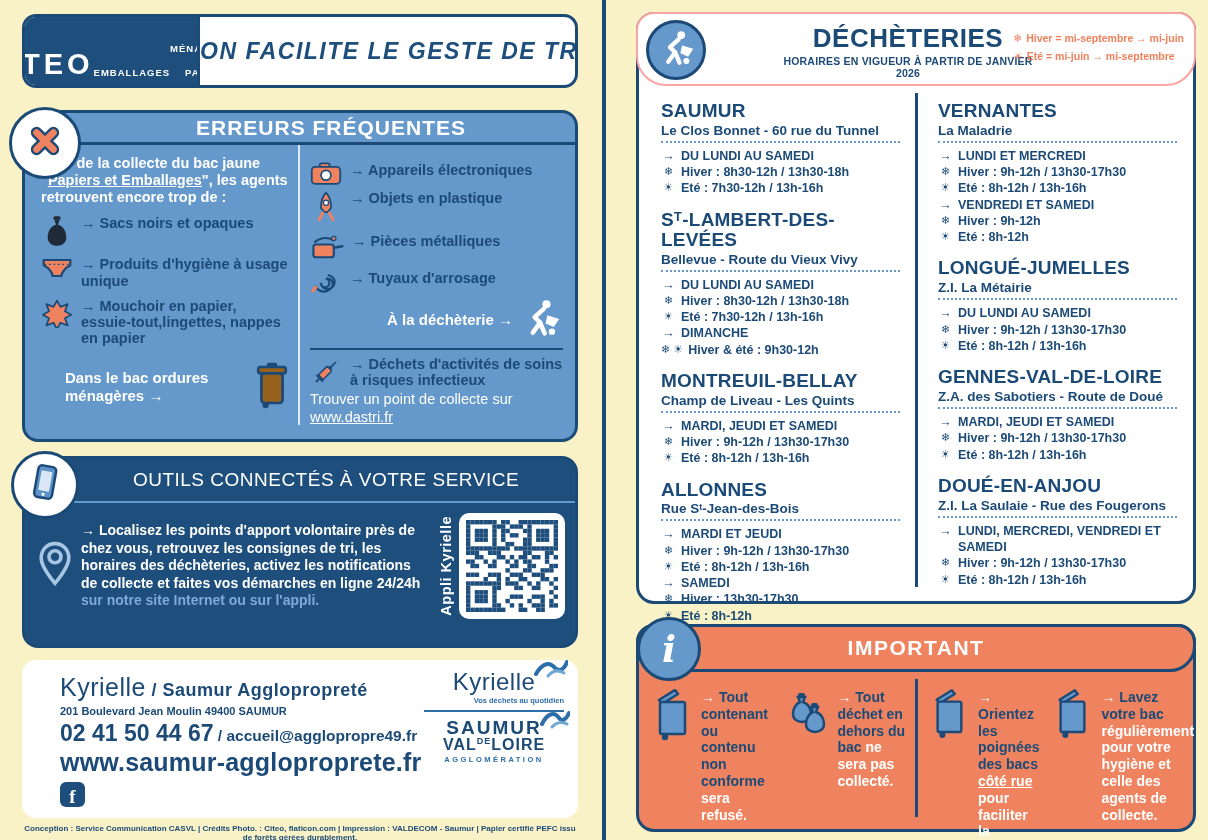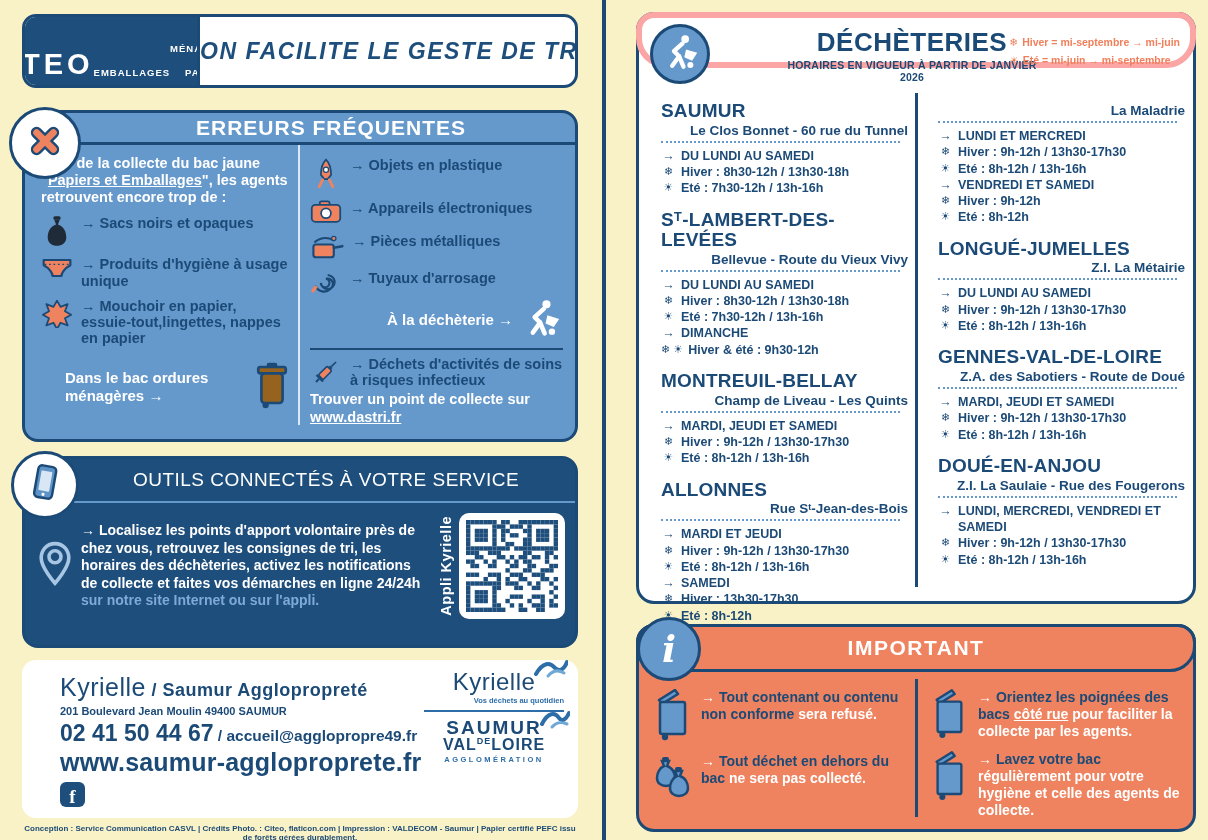--- a/index.html
+++ b/index.html
@@ -40,21 +40,21 @@
   .err-intro { color:#fff; font-weight:bold; font-size:14.5px; line-height:1.18; }
   .err-intro .u { text-decoration:underline; }
   .err-item { display:flex; align-items:flex-start; gap:8px; margin-top:9px;
     color:#1C4A77; font-weight:bold; font-size:14.5px; line-height:1.12; }
   .err-item .ic { flex:0 0 32px; display:flex; justify-content:center; }
   .bac-row { margin-top:14px; display:flex; align-items:center; gap:12px; padding-left:24px;
     color:#fff; font-weight:bold; font-size:15px; line-height:1.2;justify-content:space-between; }
   .dech-row { display:flex; align-items:center; justify-content:flex-end; gap:6px;
     color:#fff; font-weight:800; font-size:15px; margin-top:2px; }
   .err-hr { border:none; border-top:2px solid #1C4A77; margin:7px 0 6px; }
-  .dastri { color:#fff; font-weight:700; font-size:14.5px; line-height:1.2; margin-top:3px; }
+  .dastri { color:#fff; font-weight:400; font-size:14.5px; line-height:1.2; margin-top:3px; }
   .dastri .u { text-decoration:underline; }
 
   
   .outils { position:absolute; left:22px; top:456px; width:556px; height:192px;
     background:#1E4E7C; border:3px solid #1C4A77; border-radius:16px; }
   .outils-head { height:44px; border-bottom:2px solid #6598CB; display:flex; align-items:center;
     justify-content:center; padding-left:52px; color:#fff; font-size:19px; font-weight:400; letter-spacing:0.5px; }
   .outils-phone { left:-14px; top:-8px; width:68px; height:68px; }
   .outils-body { display:flex; align-items:center; gap:8px; padding:10px 10px 8px 12px; }
   .outils-text { width:344px; color:#fff; font-weight:bold; font-size:14px; line-height:1.25; }
@@ -86,49 +86,49 @@
   .svl-2 sup { font-size:9px; }
   .svl-3 { font-size:7.5px; font-weight:bold; letter-spacing:2.5px; color:#2D6DA8; margin-top:1px; }
   .lk-swoosh { position:absolute; right:-4px; top:-10px; }
   .svl-swoosh { position:absolute; right:-6px; top:-8px; }
   .fineprint { position:absolute; left:22px; top:824px; width:556px; text-align:center;
     font-size:8px; font-weight:bold; color:#1C4A77; }
 
   
   .dech { position:absolute; left:636px; top:12px; width:560px; height:592px;
     background:#fff; border:3px solid #1C4A77; border-radius:18px; }
-  .dech-head { position:absolute; top:-3px; left:-3px; width:560px; height:56px;
-    border:6px solid #fca5a5; border-radius:18px 18px 30px 30px; background:#fff; z-index:2; }
+  .dech-head { position:absolute; top:-3px; left:-3px; width:560px; height:74px;
+    border:2px solid #fca5a5; border-radius:18px 18px 30px 30px; background:#fff; z-index:2; }
   .dech-circle { left:8px; top:6px; width:60px; height:60px; background:#6598CB; }
   .dech-titlebox { position:absolute; left:140px; top:11px; width:260px; text-align:center; }
   .dech-title { font-size:26px; font-weight:800; letter-spacing:0.5px; line-height:1; }
   .dech-sub { font-size:10.5px; font-weight:800; letter-spacing:0.2px; margin-top:4px; }
   .dech-legend { position:absolute; right:10px; top:16px; font-size:10.5px; font-weight:800;
     color:#F0805C; line-height:1.7; }
   .legend-line { display:flex; gap:4px; align-items:baseline; }
   .dech-body { position:absolute; top:74px; left:0; right:0; bottom:0; display:flex; }
   .dech-col { width:50%; padding:12px 8px 6px 22px; }
   .dech-divider { position:absolute; left:calc(50% - 1px); top:78px; bottom:14px; width:3px; background:#1C4A77; }
   .loc { margin-bottom:13px; }
   .loc-name { font-size:19px; font-weight:800; letter-spacing:0.2px; line-height:1.05; }
-  .loc-addr { font-size:13.5px; font-weight:bold; margin-top:2px;text-align:right; }
+  .loc-addr { font-size:13.5px; font-weight:bold; margin-top:2px; }
   .loc-dots { border-bottom:2px dotted #6598CB; margin:3px 8px 5px 0; }
   .sched { display:flex; gap:5px; font-size:12.5px; font-weight:800; line-height:1.3; }
   .sched .g { min-width:15px; text-align:center; font-size:11px; }
 
   
   .important { position:absolute; left:636px; top:624px; width:560px; height:208px;
     background:#EF835F; border:3px solid #1C4A77; border-radius:18px; }
   .imp-head { position:absolute; top:-3px; left:-3px; width:560px; height:48px;
     border:3px solid #1C4A77; border-radius:18px 18px 26px 26px; display:flex; align-items:center;
     justify-content:center; color:#fff; font-size:21px; font-weight:800; letter-spacing:1.5px; z-index:2; }
   .imp-circle { left:-2px; top:-10px; width:64px; height:64px; background:#6598CB; color:#fff;
     font-family:"DejaVu Serif","Liberation Serif",serif; font-style:italic; font-weight:bold; font-size:37px; }
   .imp-body { position:absolute; top:48px; left:0; right:0; bottom:0; display:flex; }
-  .imp-col { width:50%; padding:14px 10px 6px 12px; display:flex; flex-direction:column; gap:12px; }
+  .imp-col { width:50%; padding:14px 10px 6px 12px; display:flex; flex-direction:row; gap:12px; }
   .imp-divider { position:absolute; left:calc(50% - 1px); top:52px; bottom:12px; width:3px; background:#1C4A77; }
   .imp-item { display:flex; gap:8px; align-items:flex-start; font-size:14px; font-weight:800; line-height:1.2; }
   .imp-item .ic { flex:0 0 42px; display:flex; justify-content:center; }
   .t-navy { color:#1C4A77; } .t-white { color:#fff; } .t-white-u { color:#fff; text-decoration:underline; }
 </style>
 </head>
 <body>
 
 <div class="fold-line"></div>
 
@@ -186,39 +186,39 @@
           <svg width="36" height="48" viewBox="0 0 34 44">
             <rect x="12" y="1" width="10" height="5" rx="2" fill="#1C4A77"></rect>
             <rect x="4" y="5" width="26" height="6" rx="2" fill="#96621D" stroke="#1C4A77" stroke-width="2.5"></rect>
             <rect x="7" y="11" width="20" height="28" rx="3" fill="#96621D" stroke="#1C4A77" stroke-width="2.5"></rect>
             <circle cx="11" cy="41" r="3" fill="#1C4A77"></circle>
           </svg>
         </span>
       </div>
     </div>
     <div class="err-col-r">
+      <div class="err-item">
+        <span class="ic">
+          <svg width="32" height="24" viewBox="0 0 36 26">
+            <rect x="11" y="1" width="11" height="6" rx="2" fill="#EF835F" stroke="#1C4A77" stroke-width="2"></rect>
+            <rect x="2" y="5" width="32" height="19" rx="4" fill="#EF835F" stroke="#1C4A77" stroke-width="2"></rect>
+            <circle cx="18" cy="14.5" r="5.5" fill="#fff" stroke="#1C4A77" stroke-width="2"></circle>
+          </svg>
+        </span>
+        <span>→ Appareils électroniques</span>
+      </div>
       <div class="err-item" style="margin-top:4px">
         <span class="ic">
           <svg width="22" height="34" viewBox="0 0 26 40">
             <path d="M13 3 c5 5 6 12 6 18 l-4 5 h-4 l-4 -5 c0 -6 1 -13 6 -18 z" fill="#EF835F" stroke="#1C4A77" stroke-width="2"></path>
             <circle cx="13" cy="15" r="3" fill="#fff" stroke="#1C4A77" stroke-width="1.5"></circle>
             <path d="M9 27 l-4 8 M17 27 l4 8" stroke="#EF835F" stroke-width="3.5" stroke-linecap="round"></path>
           </svg>
         </span>
         <span>→ Objets en plastique</span>
-      </div>
-      <div class="err-item">
-        <span class="ic">
-          <svg width="32" height="24" viewBox="0 0 36 26">
-            <rect x="11" y="1" width="11" height="6" rx="2" fill="#EF835F" stroke="#1C4A77" stroke-width="2"></rect>
-            <rect x="2" y="5" width="32" height="19" rx="4" fill="#EF835F" stroke="#1C4A77" stroke-width="2"></rect>
-            <circle cx="18" cy="14.5" r="5.5" fill="#fff" stroke="#1C4A77" stroke-width="2"></circle>
-          </svg>
-        </span>
-        <span>→ Appareils électroniques</span>
       </div>
       <div class="err-item">
         <span class="ic">
           <svg width="34" height="28" viewBox="0 0 40 32">
             <path d="M6 10 q10 -8 22 -2" fill="none" stroke="#1C4A77" stroke-width="2.5" stroke-linecap="round"></path>
             <circle cx="28" cy="6" r="2.5" fill="#EF835F" stroke="#1C4A77" stroke-width="1.5"></circle>
             <rect x="4" y="13" width="24" height="15" rx="3" fill="#EF835F" stroke="#1C4A77" stroke-width="2.5"></rect>
             <line x1="28" y1="17" x2="38" y2="15" stroke="#1C4A77" stroke-width="3" stroke-linecap="round"></line>
           </svg>
         </span>
@@ -677,20 +677,21 @@
             <span class="st">Hiver : 13h30-17h30</span>
           </div>
           <div class="sched">
             <span class="g">☀</span>
             <span class="st">Eté : 8h-12h</span>
           </div>
         </div>
       </div>
     <div class="dech-col">
         <div class="loc">
+          <div class="loc-name">VERNANTES</div>
           <div class="loc-addr">La Maladrie</div>
           <div class="loc-dots"></div>
           <div class="sched">
             <span class="g" style="font-size: 12.5px;">→</span>
             <span class="st">LUNDI ET MERCREDI</span>
           </div>
           <div class="sched">
             <span class="g">❄</span>
             <span class="st">Hiver : 9h-12h / 13h30-17h30</span>
           </div>

